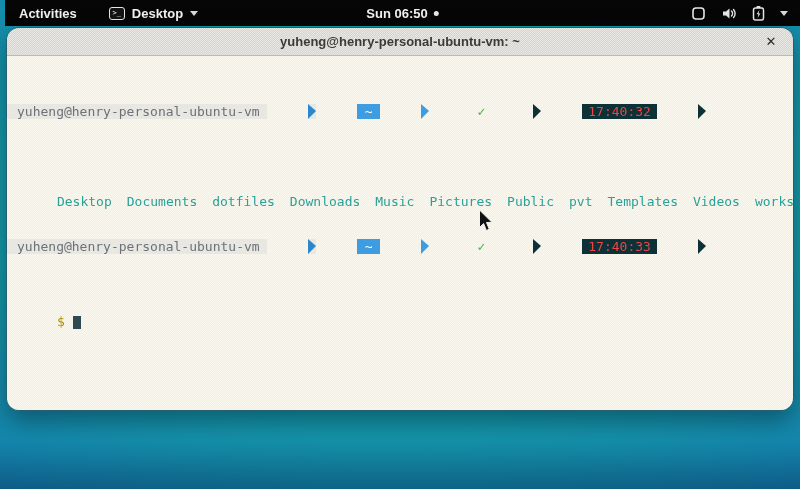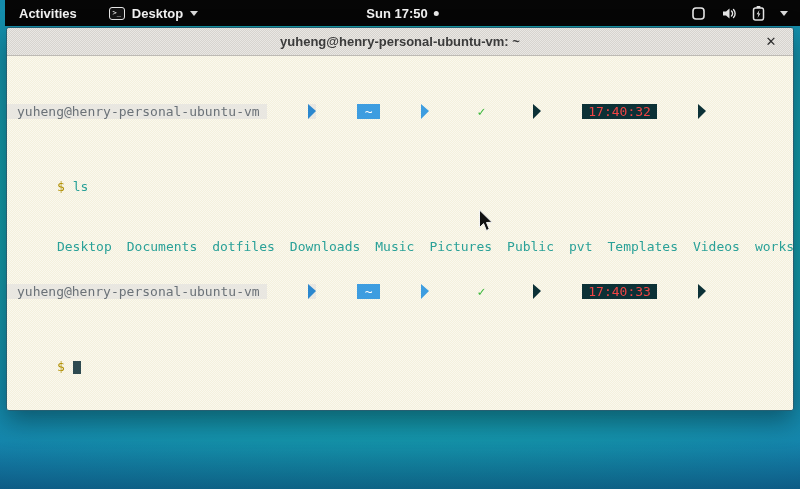--- a/index.html
+++ b/index.html
@@ -43,21 +43,21 @@
     position: absolute; left: 50%; transform: translateX(-50%);
     display: flex; align-items: center; gap: 6px; height: 100%;
   }
   .notif-dot { width: 5px; height: 5px; border-radius: 50%; background: #e8e8e8; }
   .system-tray { margin-left: auto; margin-right: 12px; display: flex; align-items: center; gap: 15px; }
   .tray-svg { display: block; }
 
   
   .window {
     position: absolute; left: 6px; top: 27px; width: 788px; height: 384px;
-    border: 1px solid #255f72; border-radius: 3px;
+    border: 1px solid #255f72; border-radius: 13px;
     box-shadow: 0 10px 26px rgba(0,10,20,.4);
     display: flex; flex-direction: column; overflow: hidden;
   }
   .titlebar {
     height: 28px; flex: 0 0 28px;
     background-color: #d7d4ce;
     background-image: conic-gradient(rgba(255,255,255,.45) 25%, rgba(0,0,0,0) 25% 50%, rgba(255,255,255,.45) 50% 75%, rgba(0,0,0,0) 75%);
     background-size: 2px 2px;
     border-bottom: 1px solid #bdbab4;
     position: relative;
@@ -115,21 +115,21 @@
 <div class="desktop"></div>
 
 <div class="top-bar">
   <div class="activities">Activities</div>
   <div class="app-menu">
     <div class="app-icon">&gt;_</div>
     <span>Desktop</span>
     <span class="caret-down"></span>
   </div>
   <div class="clock-area">
-    <span>Sun 17:50</span>
+    <span>Sun 06:50</span>
     <span class="notif-dot"></span>
   </div>
   <div class="system-tray">
     <svg class="tray-svg" width="15" height="15" viewBox="0 0 15 15">
       <rect x="2" y="2" width="11" height="11" rx="3" fill="none" stroke="#e6e6e6" stroke-width="1.6"></rect>
     </svg>
     <svg class="tray-svg" width="16" height="15" viewBox="0 0 16 15">
       <path d="M2 5.5 H5 L8.5 2.5 V12.5 L5 9.5 H2 Z" fill="#e6e6e6"></path>
       <path d="M10.5 5 a3.4 3.4 0 0 1 0 5" fill="none" stroke="#e6e6e6" stroke-width="1.4" stroke-linecap="round"></path>
       <path d="M12.5 3.4 a6 6 0 0 1 0 8.2" fill="none" stroke="#e6e6e6" stroke-width="1.4" stroke-linecap="round"></path>
@@ -155,23 +155,20 @@
       <span class="seg-user">yuheng@henry-personal-ubuntu-vm</span>
       <span class="tri tri-blue-lead"></span>
       <span class="seg-dir">~</span>
       <span class="tri tri-blue-trail"></span>
       <span class="status-check">✓</span>
       <span class="tri tri-dark-lead"></span>
       <span class="seg-time">17:40:32</span>
       <span class="tri tri-dark-trail"></span>
     </div>
 
-    <div class="t-line cmd-line">
-      <span class="dollar">$</span><span class="cmd">ls</span>
-    </div>
 
     <div class="t-line ls-line">
       <span class="ls-item">Desktop</span><span class="ls-item">Documents</span><span class="ls-item">dotfiles</span><span class="ls-item">Downloads</span><span class="ls-item">Music</span><span class="ls-item">Pictures</span><span class="ls-item">Public</span><span class="ls-item">pvt</span><span class="ls-item">Templates</span><span class="ls-item">Videos</span><span class="ls-item">workspace</span>
     </div>
 
     <div class="t-line prompt-line">
       <span class="seg-user">yuheng@henry-personal-ubuntu-vm</span>
       <span class="tri tri-blue-lead"></span>
       <span class="seg-dir">~</span>
       <span class="tri tri-blue-trail"></span>

